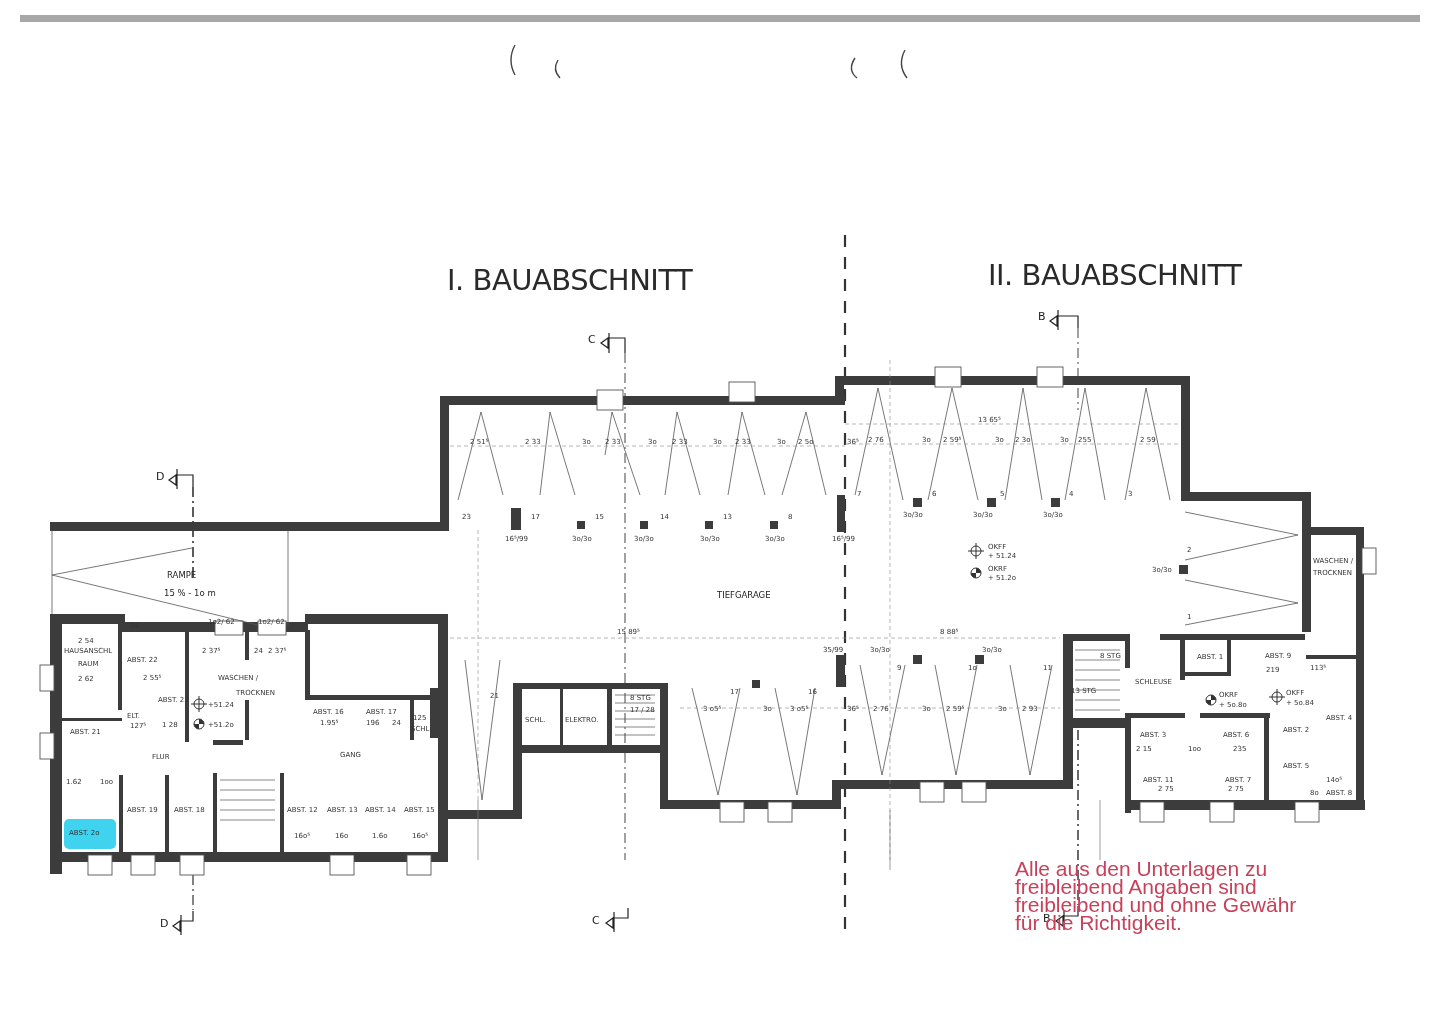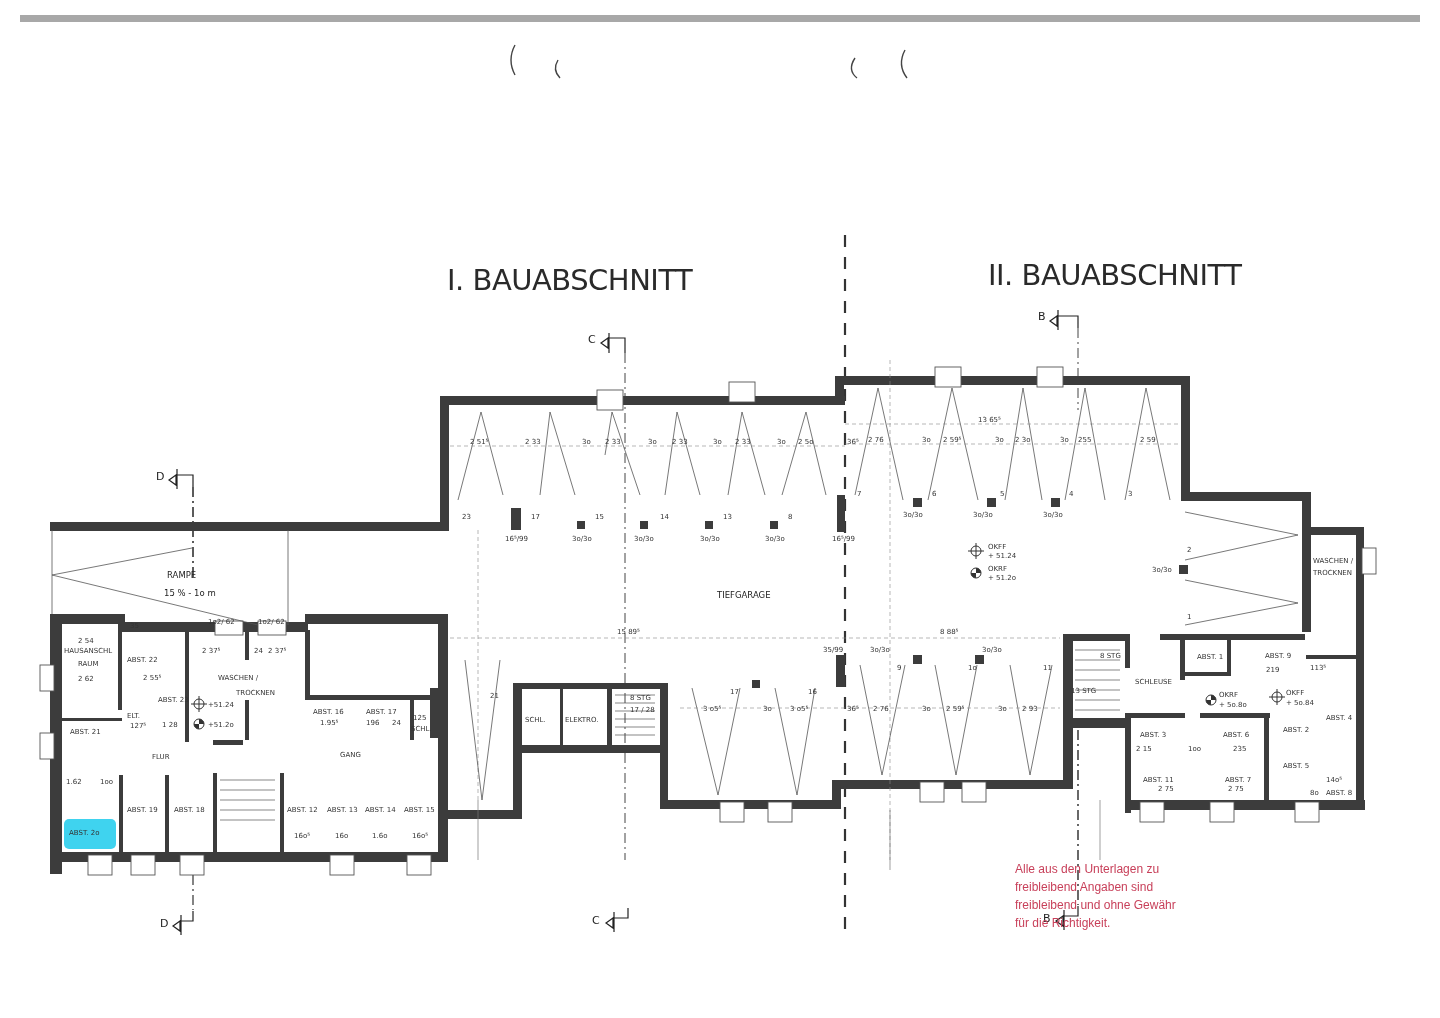--- a/index.html
+++ b/index.html
@@ -8,21 +8,21 @@
   .wall { fill:#3c3c3c; }
   .thin { stroke:#555; stroke-width:0.8; fill:none; }
   .dash { stroke:#333; stroke-width:2.2; stroke-dasharray:12 10; fill:none; }
   .dim { stroke:#888; stroke-width:0.6; stroke-dasharray:4 3; fill:none; }
   .lbl { font-family:"DejaVu Sans", sans-serif; font-size:8.5px; fill:#222; }
   .lbl-sm { font-family:"DejaVu Sans", sans-serif; font-size:7px; fill:#333; }
   .title { font-family:"DejaVu Sans", sans-serif; font-size:29px; fill:#2a2a2a; letter-spacing:-0.5px; }
   .sec { font-family:"DejaVu Sans", sans-serif; font-size:11px; fill:#222; }
   .win { fill:#fff; stroke:#555; stroke-width:0.9; }
   .pillar { fill:#3c3c3c; }
-  .note { position:absolute; left:1015px; top:860px; width:300px; color:#c8405a; font-family:"Liberation Sans", sans-serif; font-size:12px; line-height:18px; }
+  .note { position:absolute; left:1015px; top:860px; width:300px; color:#c8405a; font-family:"Liberation Sans", sans-serif; font-size:21px; line-height:18px; }
   .highlight { fill:#3fd3ef; }
   .topbar { position:absolute; left:20px; top:15px; width:1400px; height:7px; background:#a8a8a8; }
 </style>
 </head>
 <body>
 
 <div class="topbar"></div>
 
 <svg id="plan" viewBox="0 0 1440 1018" xmlns="http://www.w3.org/2000/svg">
 

